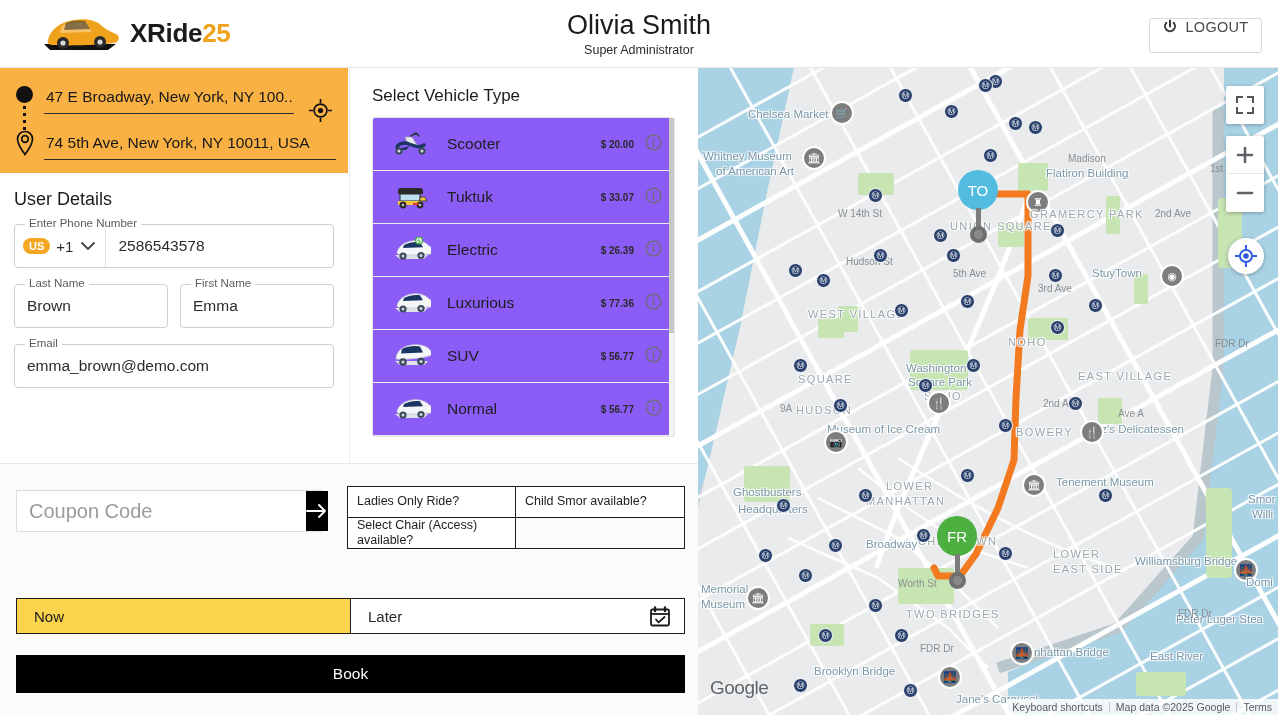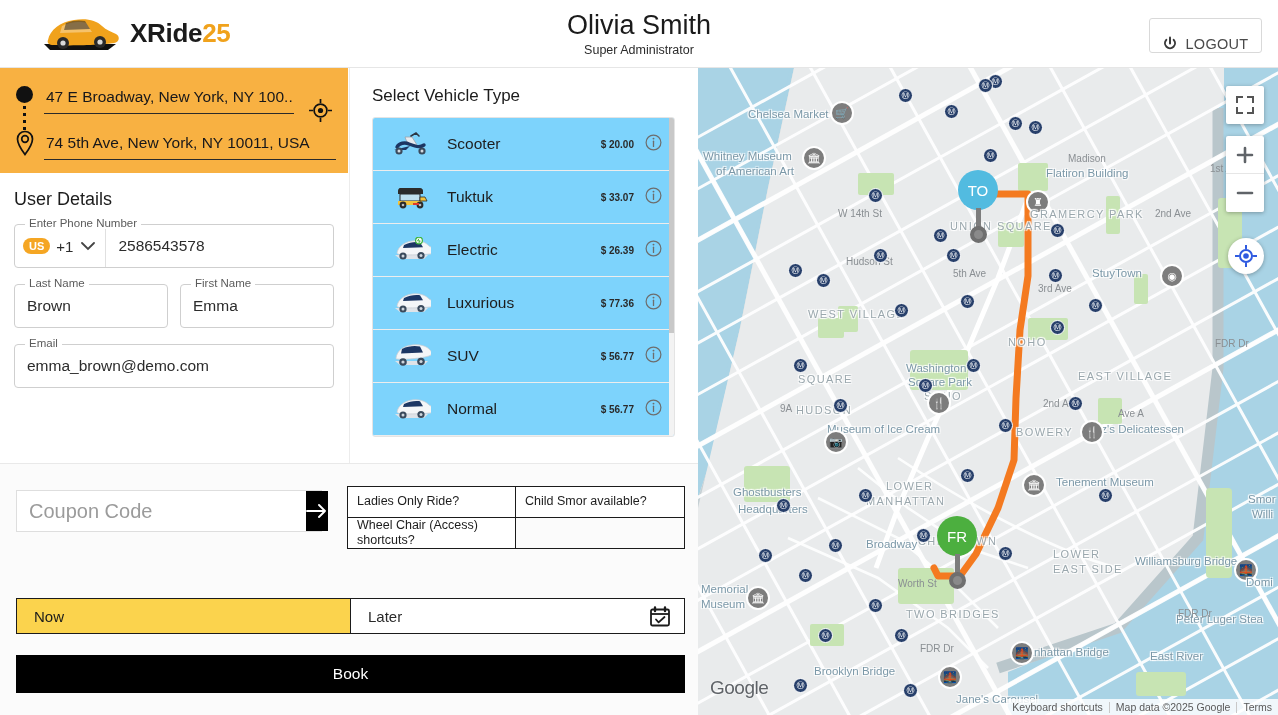--- a/index.html
+++ b/index.html
@@ -28,21 +28,21 @@
     position: absolute; left: 0; right: 0; top: 8px; text-align: center;
     pointer-events: none;
   }
   .user-name { font-size: 27px; color: #1b1b1b; font-weight: 400; line-height: 34px; }
   .user-role { font-size: 12.5px; color: #2b2b2b; line-height: 16px; }
 
   .logout-btn {
     position: absolute; right: 16px; top: 18px;
     width: 113px; height: 35px;
     border: 1px solid #d9d9d9; background: #fff; border-radius: 3px;
-    display: flex; align-items: flex-end; justify-content: center; gap: 7px;
+    display: flex; align-items: flex-start; justify-content: center; gap: 7px;
     cursor: pointer;
   }
   .logout-label { font-size: 14.5px; color: #4a4a4a; letter-spacing: 0.3px; }
 
   
   .left-col {
     position: absolute; left: 0; top: 68px; width: 348px; height: 647px;
     background: #ffffff;
   }
   .addr-band {
@@ -108,21 +108,21 @@
     background: #fff; border-left: 1px solid #ececec;
   }
   .veh-title { font-size: 17px; color: #1c1c1c; padding: 18px 0 11px 22px; }
   .veh-list {
     margin: 0 22px 0 22px; border: 1px solid #e4e4e4; border-radius: 3px;
     height: 320px; overflow: hidden; position: relative; background: #fff;
   }
   .veh-item {
     display: flex; align-items: center; height: 53px;
     border-bottom: 1px solid #ededed; padding: 0 12px 0 18px; cursor: pointer;
-    background: #7dd3fc;
+    background: #8b5cf6;
   }
   .veh-item.selected { background: #fbd34d; border-bottom-color: #f1c93f; }
   .veh-icon { width: 40px; height: 26px; flex: 0 0 40px; }
   .veh-name { flex: 1; font-size: 15.5px; color: #1d1d1d; padding-left: 16px; }
   .veh-price { font-size: 10px; font-weight: bold; color: #2a2a2a; padding-right: 11px; }
   .info-ic { flex: 0 0 17px; cursor: pointer; }
   .veh-scrollbar {
     position: absolute; right: 0; top: 0; width: 5px; height: 320px; background: #f3f3f3;
   }
   .veh-thumb {
@@ -490,21 +490,21 @@
   </div>
 
   <div class="opt-table" id="opt-table">
       <div class="opt-cell">
         <span>Ladies Only Ride?</span>
       </div>
       <div class="opt-cell">
         <span>Child Smor available?</span>
       </div>
       <div class="opt-cell">
-        <span>Wheel Chair (Access) shortcuts?</span>
+        <span>Select Chair (Access) available?</span>
       </div>
     </div>
 
   <div class="when-row">
     <div class="when-now">Now</div>
     <div class="when-later">
       <span>Later</span>
       <svg width="20" height="21" viewBox="0 0 20 21">
         <rect x="1" y="3.5" width="18" height="16" rx="1.5" fill="none" stroke="#1b1b1b" stroke-width="1.8"></rect>
         <path d="M1 8h18" stroke="#1b1b1b" stroke-width="1.8"></path>

